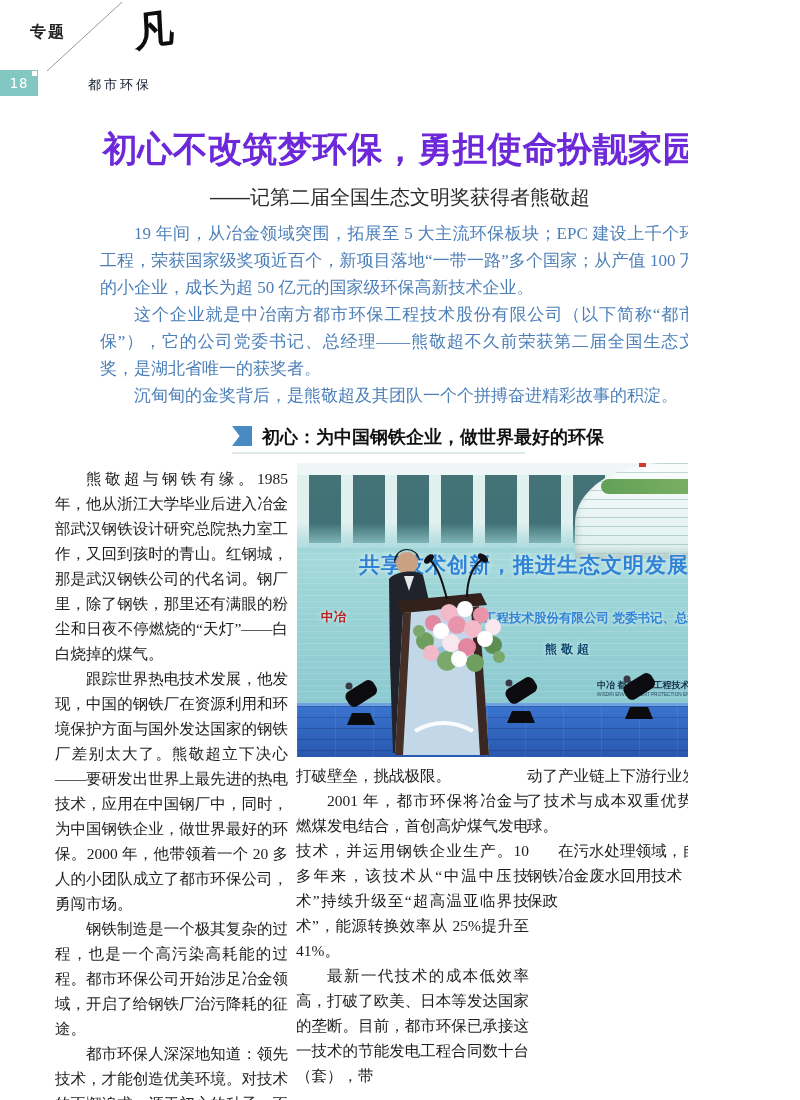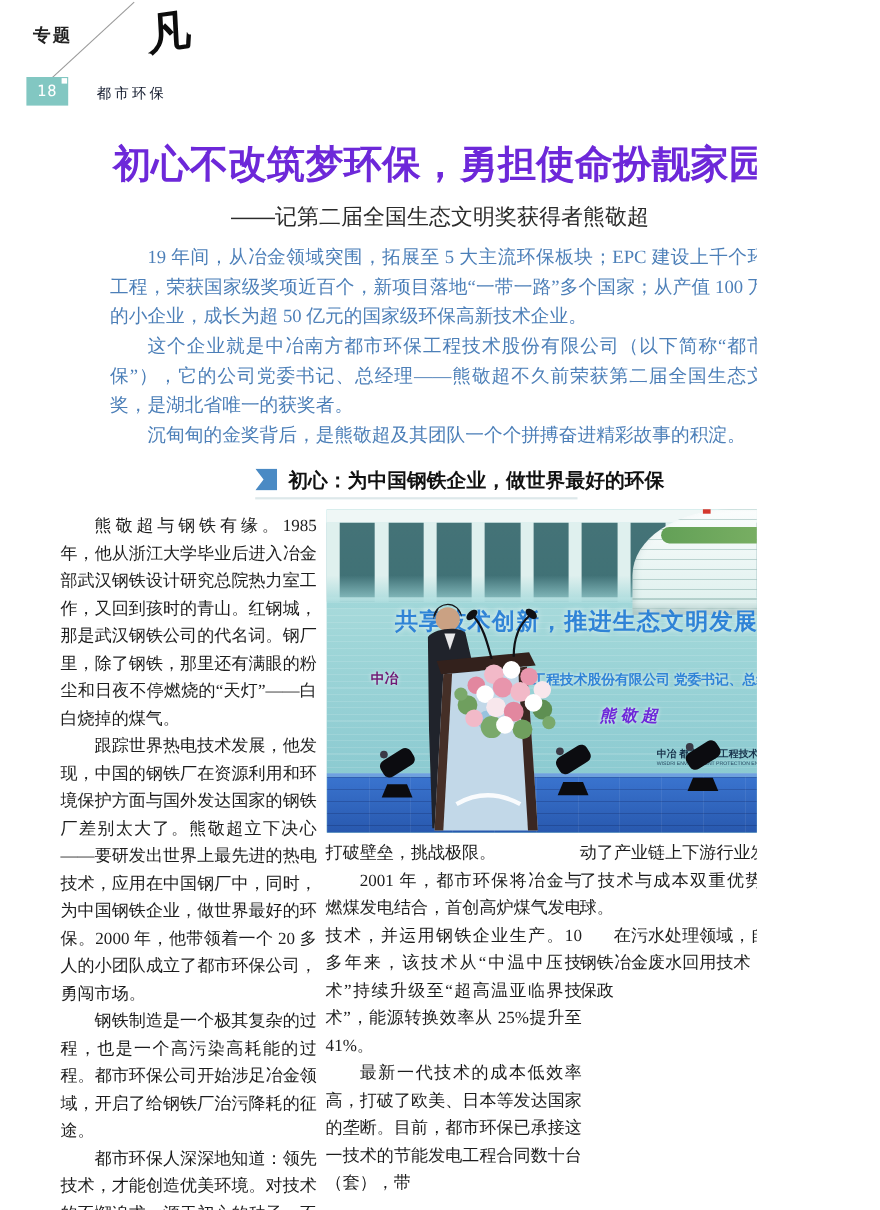--- a/index.html
+++ b/index.html
@@ -5,21 +5,21 @@
   html,body{margin:0;padding:0;background:#fff;}
   #page{position:relative;width:688px;height:1100px;background:#ffffff;overflow:hidden;
         font-family:"Liberation Sans",sans-serif;color:#1c1c1c;}
 
   
   .topic-label{position:absolute;left:30px;top:22px;font-size:16px;font-weight:bold;color:#222;letter-spacing:2px;}
   .mag-name{position:absolute;left:88px;top:28px;font-size:13px;color:#0f172a;letter-spacing:3px;margin-top:48px;}
   .logo-glyph{position:absolute;left:134px;top:10px;font-family:"DejaVu Serif",serif;font-size:40px;font-weight:bold;
               color:#0d0d0d;transform:rotate(-8deg) skewX(-5deg);line-height:1;}
   .header-line{position:absolute;left:0;top:0;width:220px;height:110px;pointer-events:none;}
-  .page-tab{position:absolute;left:24px;top:70px;width:38px;height:26px;background:#82c7c2;}
+  .page-tab{position:absolute;left:0;top:70px;width:38px;height:26px;background:#82c7c2;}
   .page-tab .num{position:absolute;width:100%;text-align:center;top:5px;font-family:"DejaVu Sans Mono",monospace;
                  font-size:14px;color:#ffffff;letter-spacing:1px;}
   .page-tab .notch{position:absolute;right:1px;top:1px;width:5px;height:5px;background:#ffffff;}
 
   
   .title{position:absolute;left:0;top:126px;width:800px;text-align:center;font-size:35px;font-weight:bold;
          color:#6d28d9;letter-spacing:0px;}
   .subtitle{position:absolute;left:0;top:184px;width:800px;text-align:center;font-size:20px;font-weight:400;color:#2b2b2b;}
 
   
@@ -63,26 +63,26 @@
   .ripples{position:absolute;left:0;top:84px;width:458px;height:160px;opacity:.55;
            background:repeating-linear-gradient(180deg,rgba(255,255,255,0.22) 0 1px,transparent 1px 6px);}
   .stage{position:absolute;left:0;bottom:0;width:458px;height:54px;
          background:linear-gradient(180deg,#3a74cf 0%,#2858ae 100%);border-top:3px solid #6fa0e0;box-sizing:border-box;}
   .stage .planks{position:absolute;inset:0;
          background:repeating-linear-gradient(180deg,rgba(0,0,40,0.18) 0 1px,transparent 1px 11px),
                     repeating-linear-gradient(90deg,rgba(255,255,255,0.07) 0 1px,transparent 1px 38px);}
 
   .banner-title{position:absolute;left:62px;top:88px;width:380px;font-size:21px;font-weight:bold;color:#2f83d6;
                 letter-spacing:1px;text-shadow:0 0 6px rgba(255,255,255,0.85);white-space:nowrap;}
-  .banner-sub-left{position:absolute;left:40px;top:146px;font-size:12.5px;font-weight:bold;color:#701a75;
+  .banner-sub-left{position:absolute;left:24px;top:146px;font-size:12.5px;font-weight:bold;color:#b91c1c;
                    text-shadow:0 0 4px rgba(255,255,255,0.8);}
   .banner-sub-right{position:absolute;left:187px;top:147px;font-size:12.5px;font-weight:bold;color:#2f83d6;
                     text-shadow:0 0 4px rgba(255,255,255,0.8);white-space:nowrap;}
-  .speaker-name{position:absolute;left:248px;top:178px;font-size:15px;font-weight:bold;color:#6d28d9;
-                letter-spacing:4px;text-shadow:0 0 4px rgba(255,255,255,0.8);font-style:italic;}
+  .speaker-name{position:absolute;left:248px;top:178px;font-size:12px;font-weight:bold;color:#0c4a6e;
+                letter-spacing:4px;text-shadow:0 0 4px rgba(255,255,255,0.8);}
   .corner-logo{position:absolute;left:300px;top:216px;width:158px;color:#16324a;}
   .corner-logo .cn{font-size:9px;font-weight:bold;white-space:nowrap;}
   .corner-logo .en{font-size:6px;transform:scale(0.78);transform-origin:left top;color:#2a4a62;white-space:nowrap;}
 
   .photo-svg{position:absolute;left:0;top:0;width:458px;height:294px;}
 </style>
 </head>
 <body>
 
 <div id="page">

